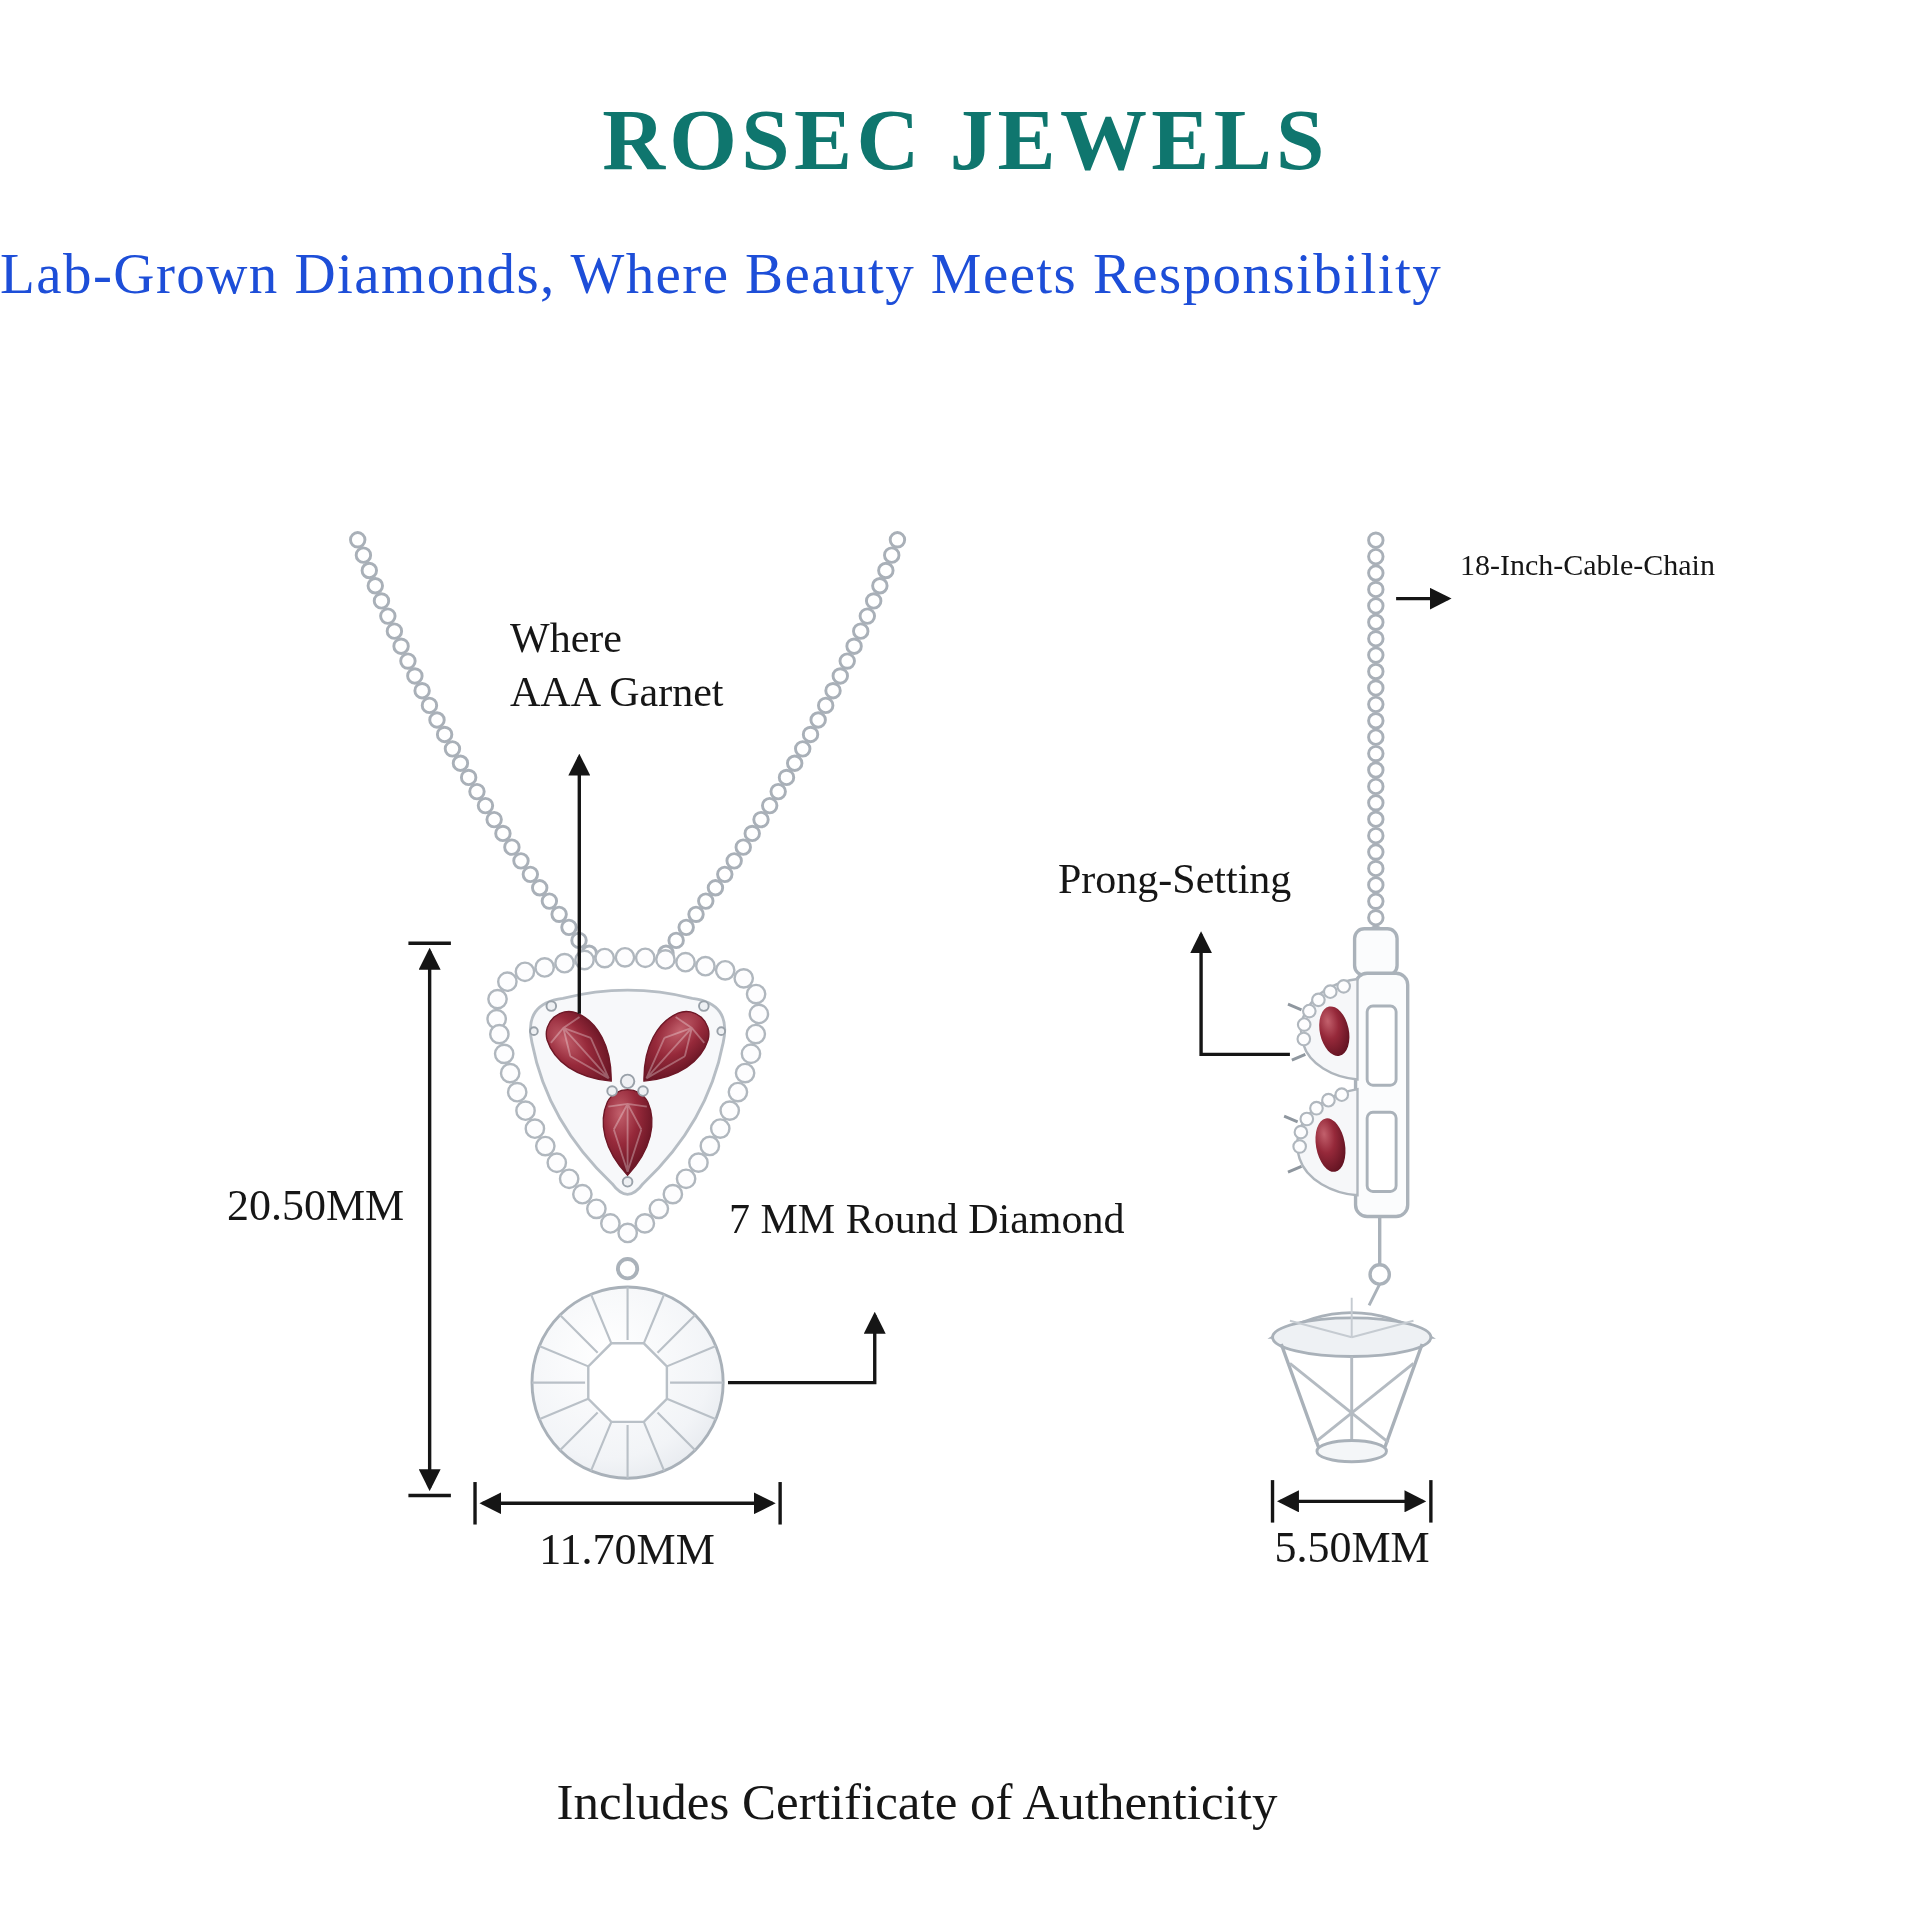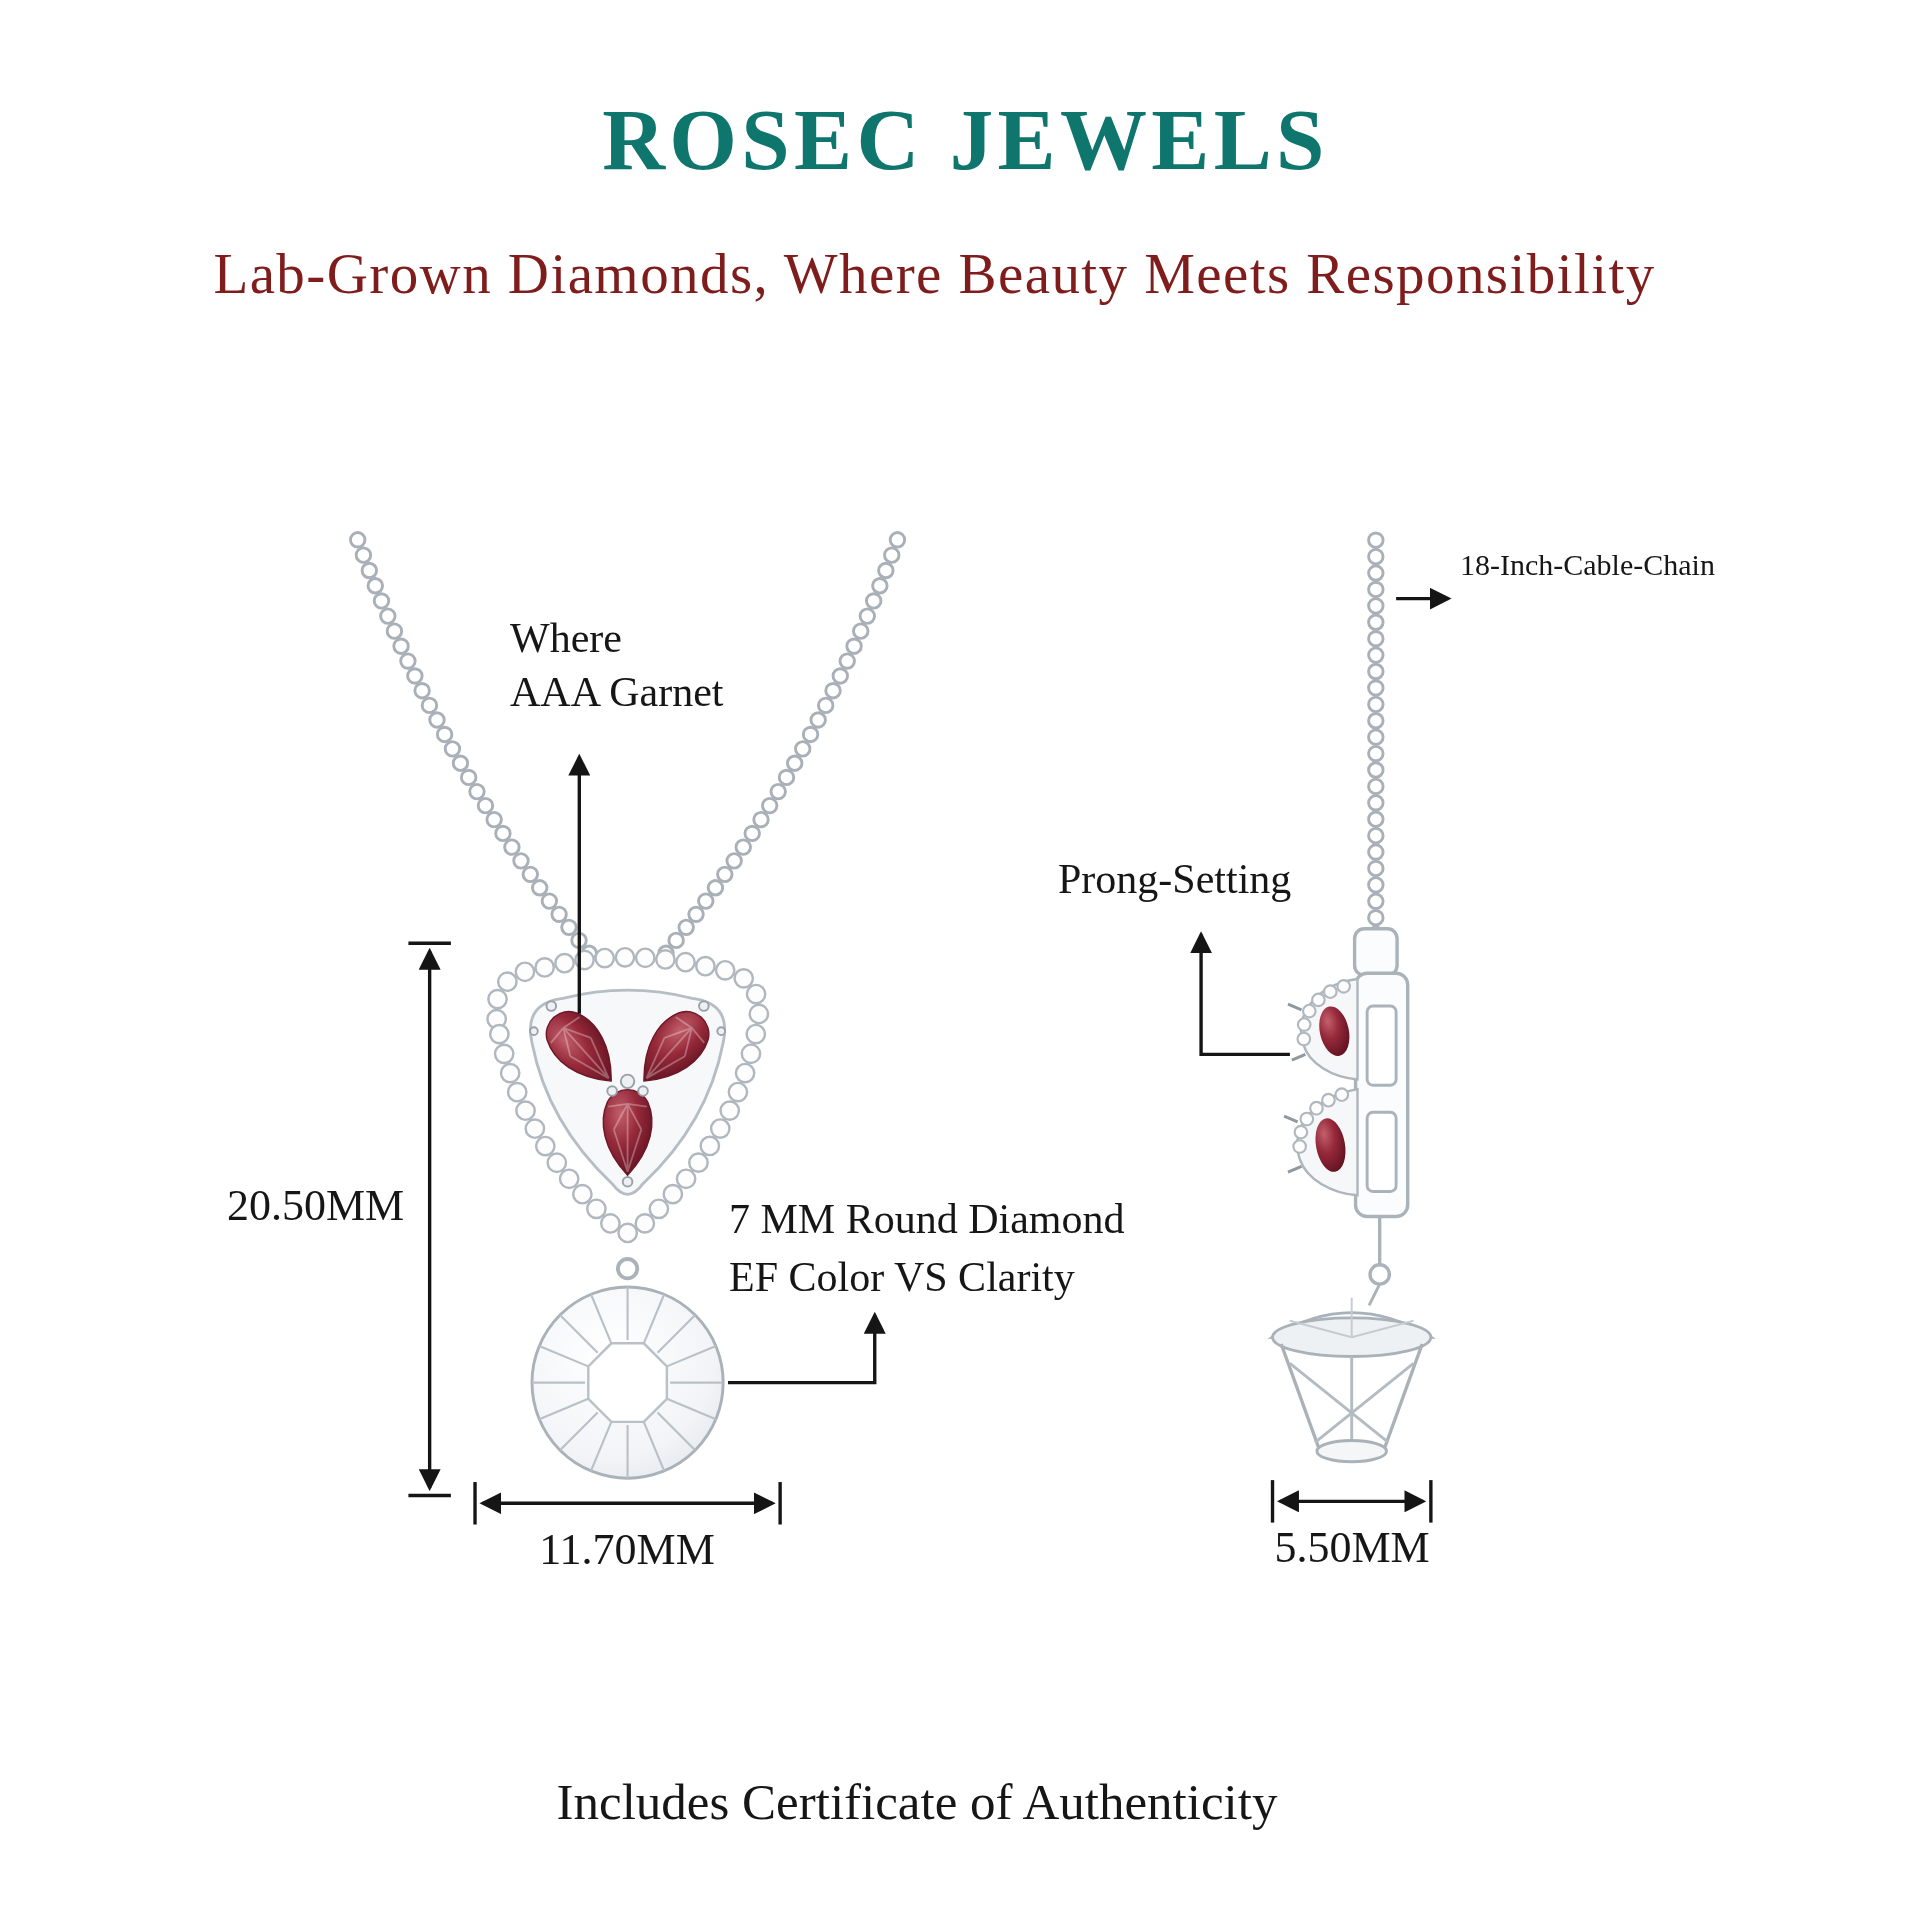--- a/index.html
+++ b/index.html
@@ -1,22 +1,22 @@
 <!DOCTYPE html>
 <html><head>
 <meta charset="utf-8">
 <style>
   html,body{margin:0;padding:0;background:#ffffff;}
   .page{position:relative;width:1931px;height:1931px;background:#ffffff;overflow:hidden;
         font-family:"Liberation Serif","DejaVu Serif",serif;color:#161616;}
   .lbl{position:absolute;white-space:nowrap;color:#161616;}
   .brand-title{top:89px;left:0;width:1931px;text-align:center;font-size:87px;font-weight:700;
                letter-spacing:0.05em;color:#0f766e;}
-  .brand-tagline{top:241px;left:0;width:1869px;text-align:center;font-size:57px;
-                 letter-spacing:0.025em;color:#7f1d1d;}
+  .brand-tagline{top:241px;left:0;width:1869px;font-size:57px;
+                 letter-spacing:0.025em;color:#1d4ed8;}
   .garnet-lbl{left:510px;top:612px;font-size:42px;line-height:1.28;text-align:left;}
   .chain-lbl{left:1460px;top:548px;font-size:30px;}
   .prong-lbl{left:1058px;top:855px;font-size:42px;}
   .diamond-lbl{left:729px;top:1191px;font-size:42px;line-height:1.38;}
   .dim-h{left:227px;top:1180px;width:183px;text-align:left;font-size:44px;}
   .dim-w{left:521px;top:1524px;width:212px;text-align:center;font-size:44px;}
   .dim-s{left:1246px;top:1522px;width:212px;text-align:center;font-size:44px;}
   .footer-note{top:1773px;left:0;width:1834px;text-align:center;font-size:51px;}
   svg.scene{position:absolute;left:0;top:0;}
 </style>
@@ -301,21 +301,20 @@
   <div class="lbl garnet-lbl">
     <div>Where</div>
     <div>AAA Garnet</div>
   </div>
 
   <div class="lbl chain-lbl">18-Inch-Cable-Chain</div>
   <div class="lbl prong-lbl">Prong-Setting</div>
 
   <div class="lbl diamond-lbl">
     <div>7 MM Round Diamond</div>
-    <div>EF Color VS Clarity</div>
   </div>
 
   <div class="lbl dim-h">20.50MM</div>
   <div class="lbl dim-w">11.70MM</div>
   <div class="lbl dim-s">5.50MM</div>
 
   <div class="lbl footer-note">Includes Certificate of Authenticity</div>
 </div>
 
 

